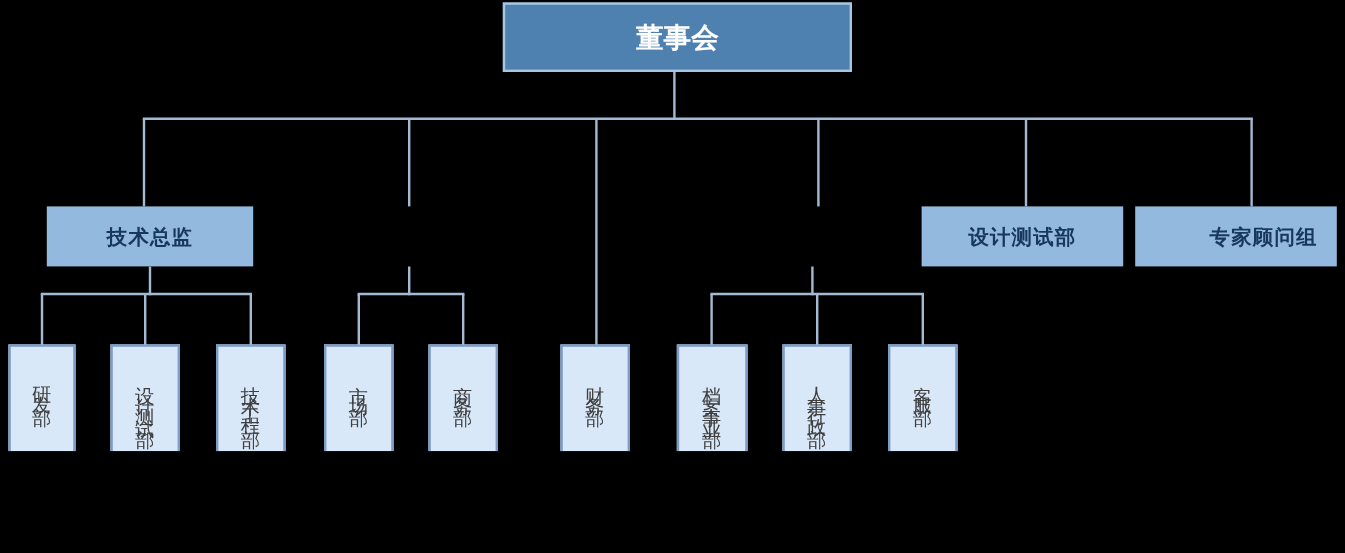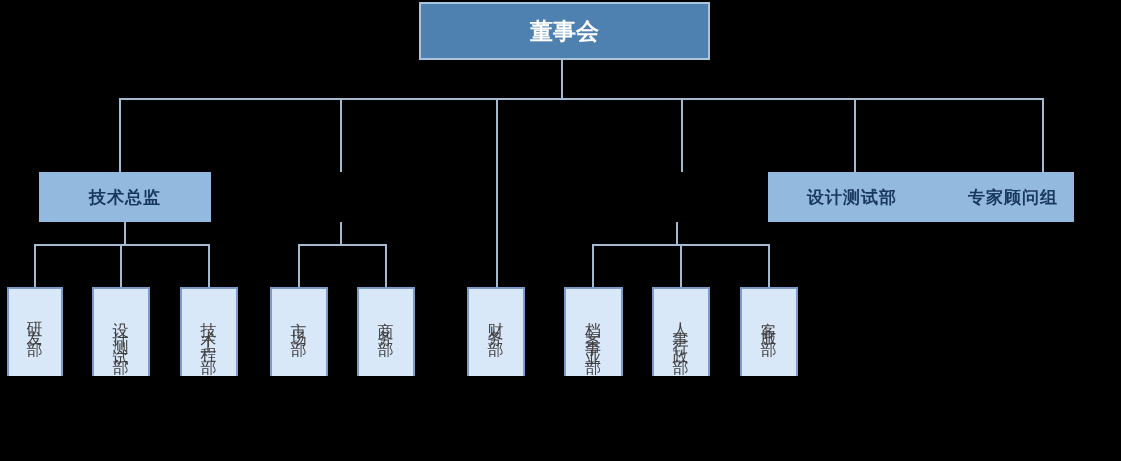--- a/index.html
+++ b/index.html
@@ -92,21 +92,21 @@
     </svg>
 <div class="node l1" style="left: 419px; top: 2px; width: 291px; height: 58px;">
       <span class="label">董事会</span>
     </div>
     <div class="node l2" style="left: 39px; top: 172px; width: 172px; height: 50px;">
       <span class="label">技术总监</span>
     </div>
     <div class="node l2" style="left: 768px; top: 172px; width: 168px; height: 50px;">
       <span class="label">设计测试部</span>
     </div>
-    <div class="node l2" style="left: 906px; top: 172px; width: 168px; height: 50px; padding-left: 46px;">
+    <div class="node l2" style="left: 946px; top: 172px; width: 168px; height: 50px; padding-left: 46px;">
       <span class="label">专家顾问组</span>
     </div>
     <div class="node l3" style="left: 7px; top: 287px; width: 56px; height: 166px;">
       <span class="label">研发部</span>
     </div>
     <div class="node l3" style="left: 92px; top: 287px; width: 58px; height: 166px;">
       <span class="label">设计测试部</span>
     </div>
     <div class="node l3" style="left: 180px; top: 287px; width: 58px; height: 166px;">
       <span class="label">技术工程部</span>

